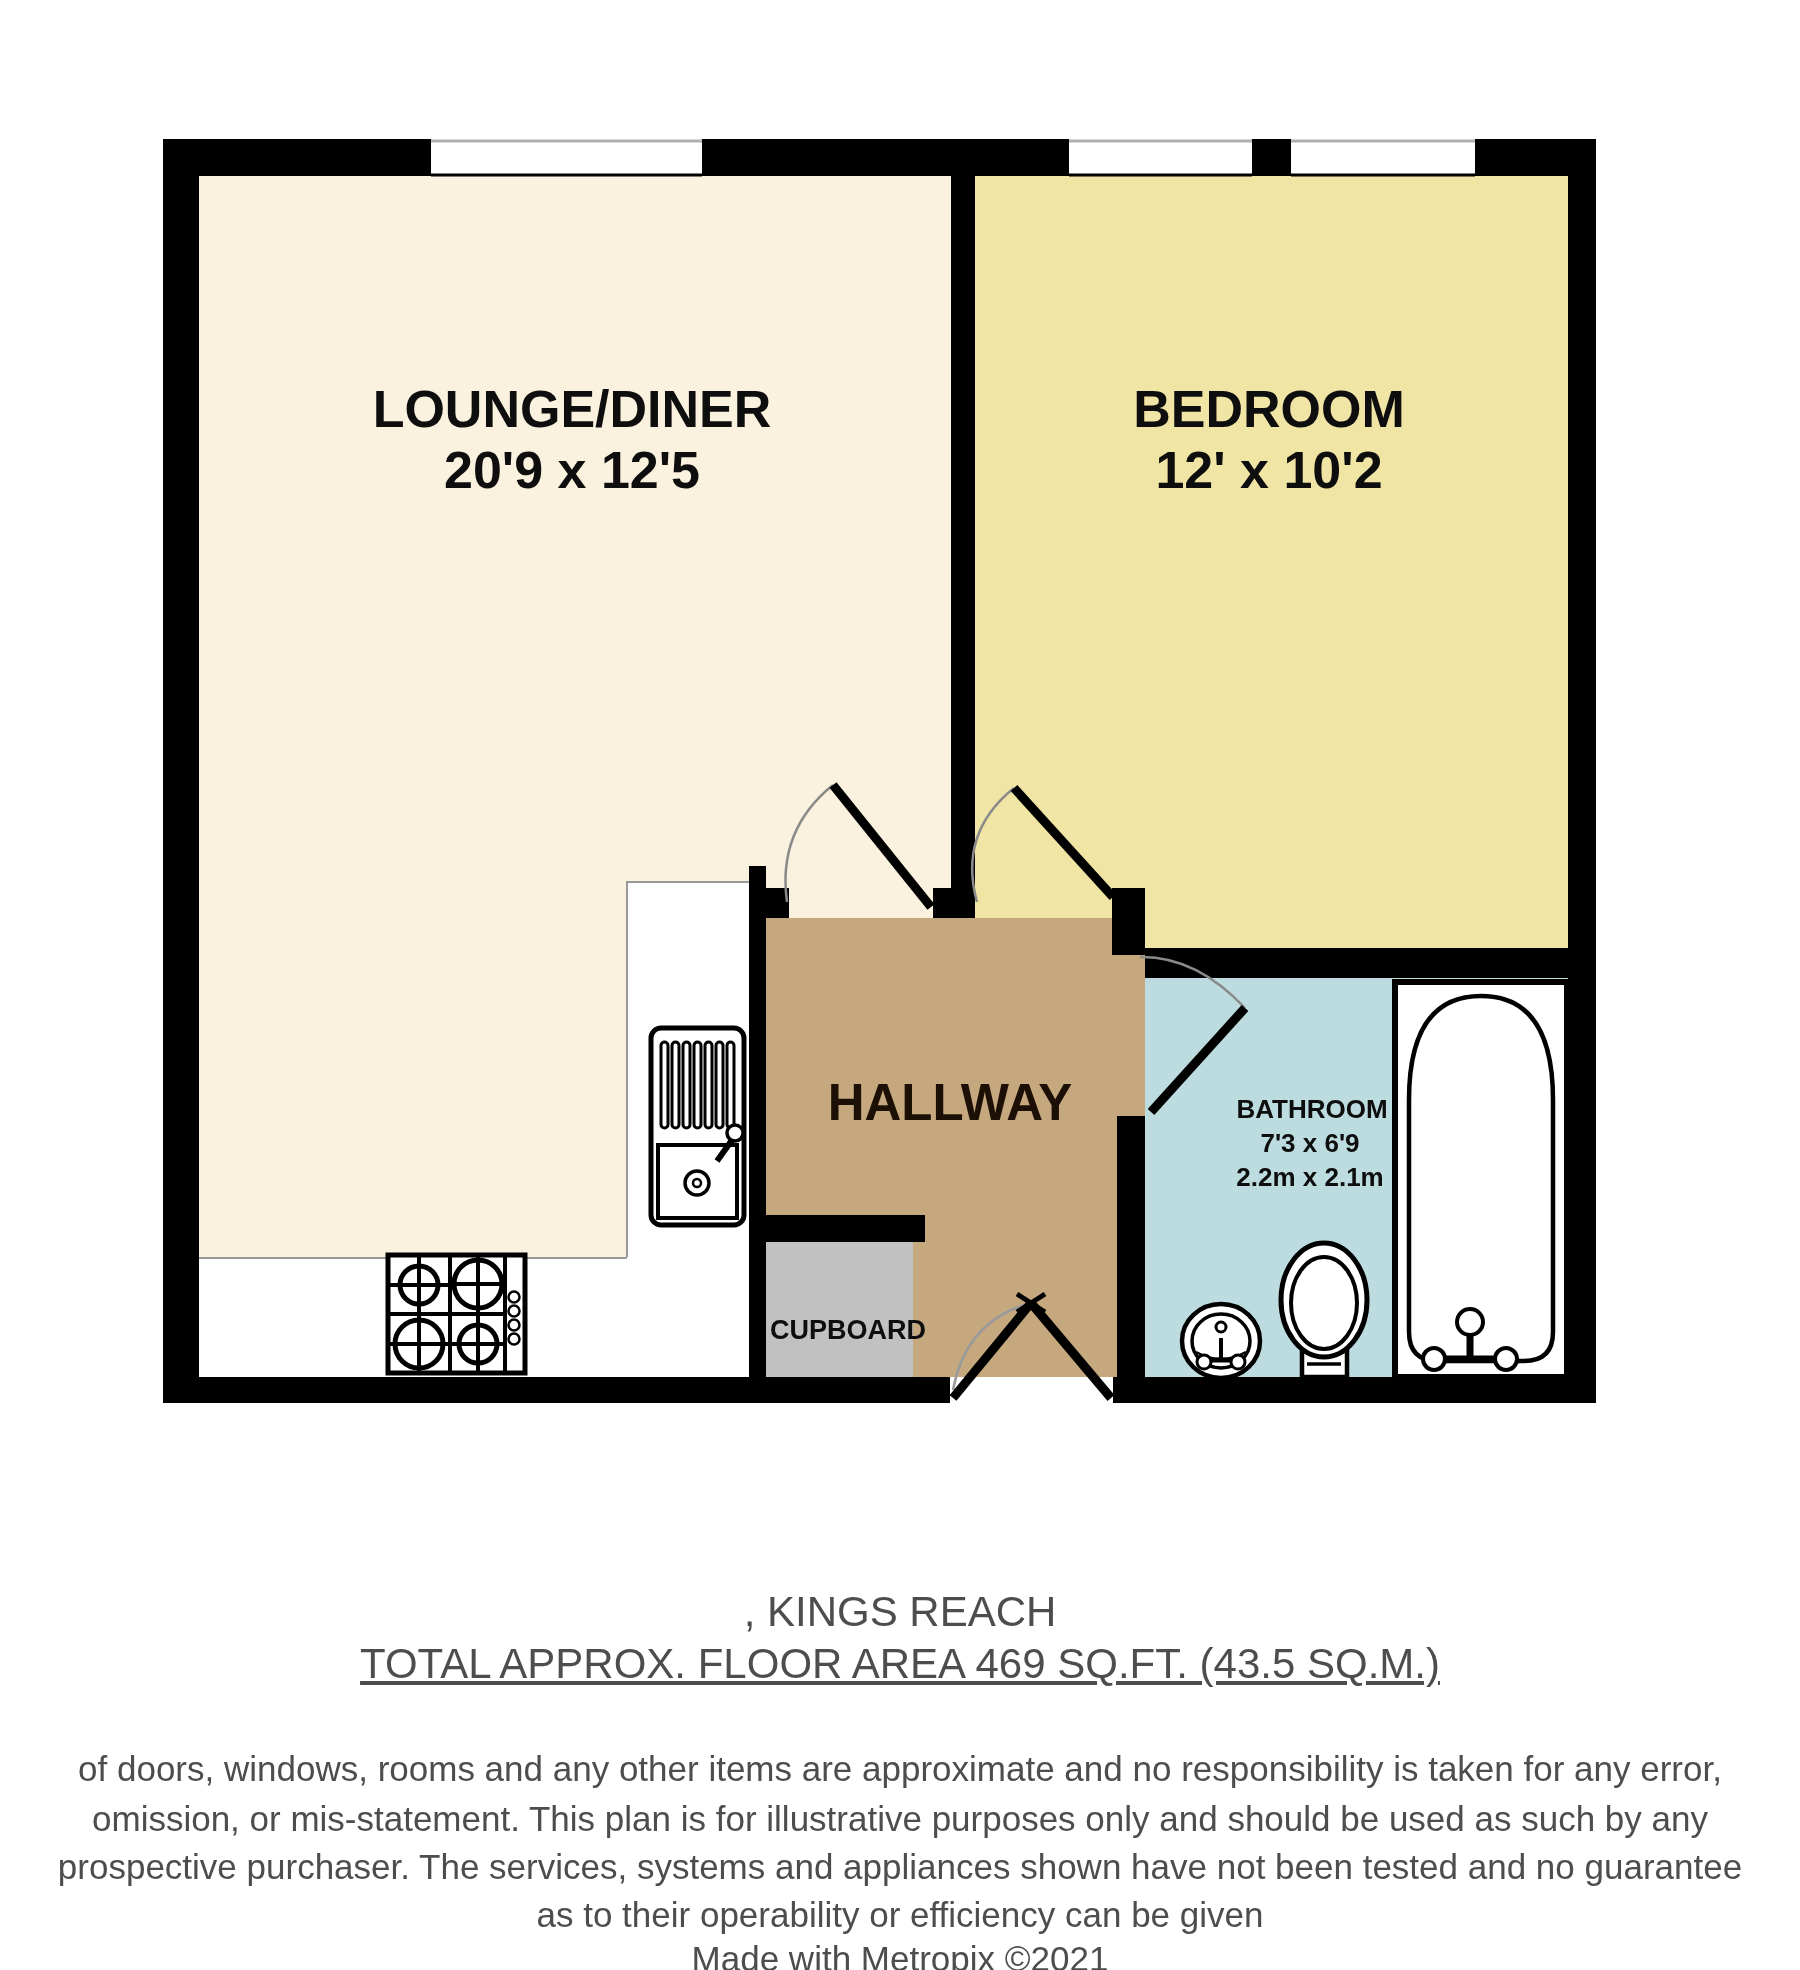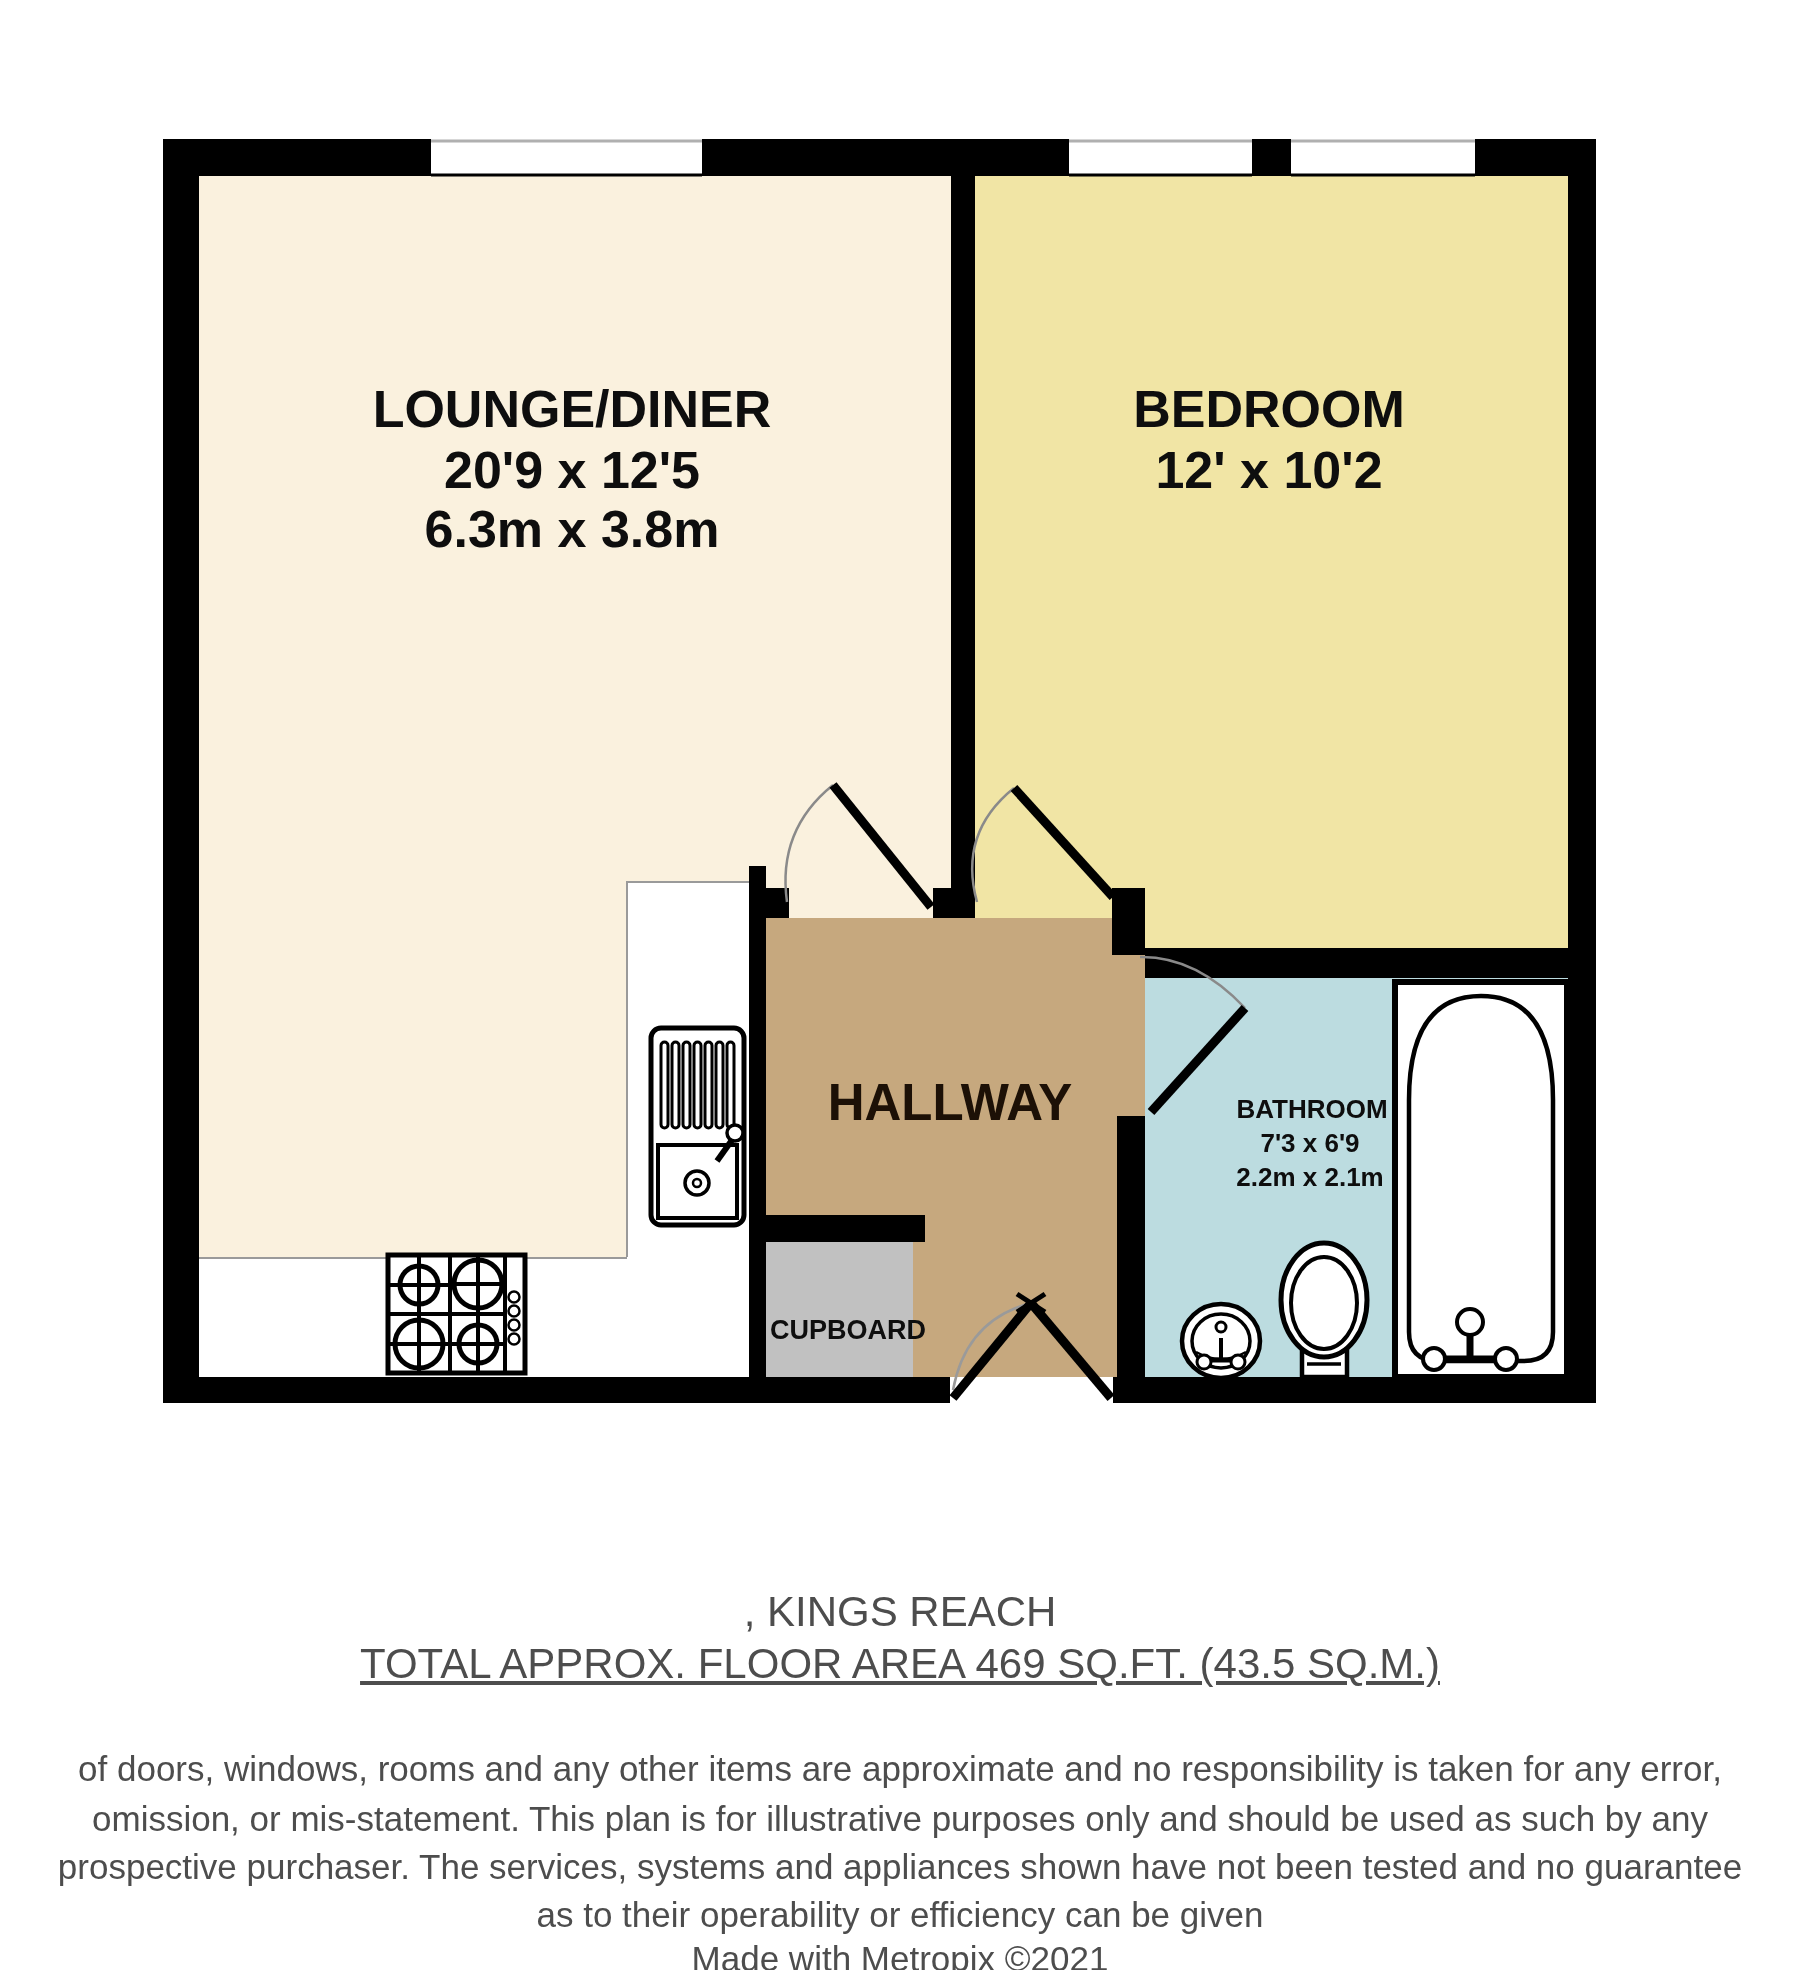--- a/index.html
+++ b/index.html
@@ -179,21 +179,20 @@
       <path d="M1031,1303 Q966,1320 953,1390" fill="none" stroke="#9a9a9a" stroke-width="2.5"></path>
       <line x1="953" y1="1398" x2="1031" y2="1303" stroke="#000000" stroke-width="9"></line>
       <line x1="1031" y1="1303" x2="1111" y2="1398" stroke="#000000" stroke-width="9"></line>
       <line x1="1017" y1="1294" x2="1045" y2="1312" stroke="#000000" stroke-width="5"></line>
       <line x1="1045" y1="1294" x2="1017" y2="1312" stroke="#000000" stroke-width="5"></line>
     </g>
   </svg>
 
   <div class="room-label lbl-big" style="left:572px;top:409px;">LOUNGE/DINER</div>
   <div class="room-label lbl-big" style="left:572px;top:470px;">20'9 x 12'5</div>
-  <div class="room-label lbl-big" style="left:572px;top:529px;">6.3m x 3.8m</div>
 
   <div class="room-label lbl-big" style="left:1269px;top:409px;">BEDROOM</div>
   <div class="room-label lbl-big" style="left:1269px;top:470px;">12' x 10'2</div>
 
   <div class="room-label lbl-hall" style="left:950px;top:1102px;">HALLWAY</div>
 
   <div class="room-label lbl-bath" style="left:1312px;top:1109px;">BATHROOM</div>
   <div class="room-label lbl-bath" style="left:1310px;top:1143px;">7'3 x 6'9</div>
   <div class="room-label lbl-bath" style="left:1310px;top:1177px;">2.2m x 2.1m</div>
 

